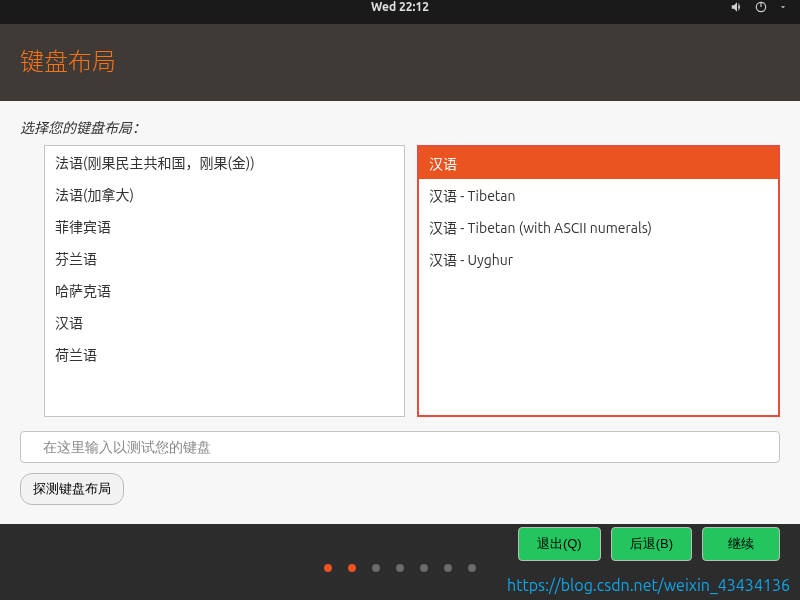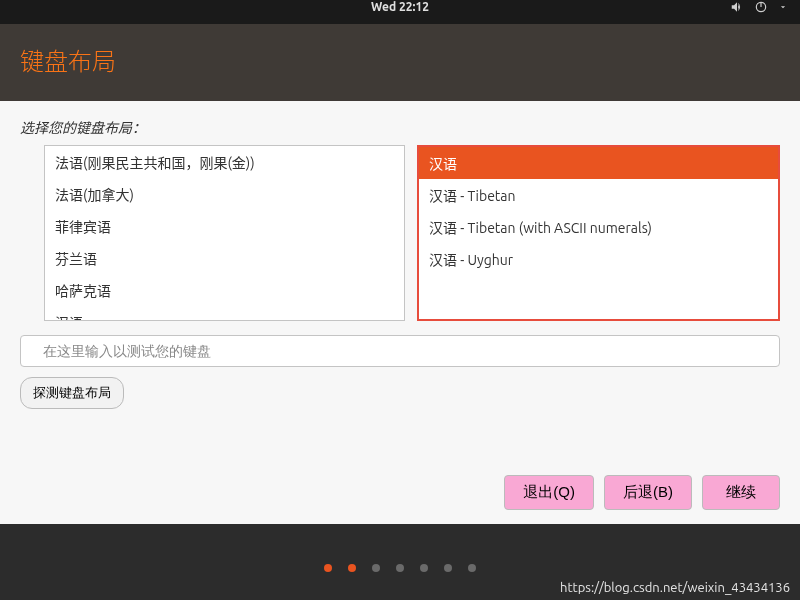--- a/index.html
+++ b/index.html
@@ -54,21 +54,21 @@
       flex-direction: column;
     }
     .prompt {
       font-size: 14px;
       margin-bottom: 8px;
       font-style: italic;
     }
     .lists {
       display: flex;
       gap: 12px;
-      height: 176px;
+      height: 272px;
       padding-left: 24px;
     }
     .listbox {
       flex: 1;
       background: #fff;
       border: 1px solid #c4c4c4;
       overflow-y: auto;
       font-size: 14px;
     }
     .listbox.right {
@@ -109,44 +109,44 @@
     .footer-buttons {
       display: flex;
       justify-content: flex-end;
       gap: 10px;
       padding: 10px 20px 14px 20px;
     }
     .btn {
       padding: 7px 18px;
       border: 1px solid #bbb;
       border-radius: 4px;
-      background: #f9a8d4;
-      font-size: 15px;
+      background: #22c55e;
+      font-size: 13px;
       cursor: pointer;
       min-width: 78px;
     }
     .dots {
       position: absolute;
       bottom: 28px;
       width: 100%;
       display: flex;
       justify-content: center;
       gap: 16px;
     }
     .dot {
       width: 8px; height: 8px; border-radius: 50%;
       background: #6a6a6a;
     }
     .dot.active { background: #e95420; }
     .watermark {
       position: absolute;
       bottom: 6px;
       right: 10px;
-      color: #e5e5e5;
-      font-size: 13px;
+      color: #0ea5e9;
+      font-size: 16px;
     }
     svg { display: block; }
   </style>
 </head>
 <body>
 
 <div class="topbar">
   <span>Wed 22:12</span>
   <div class="topbar-right">
     <span>

